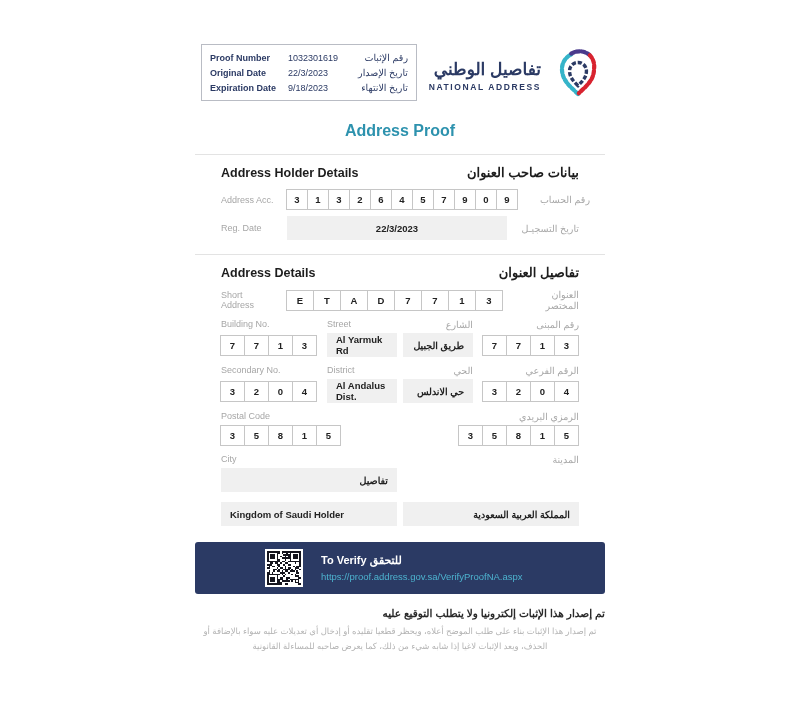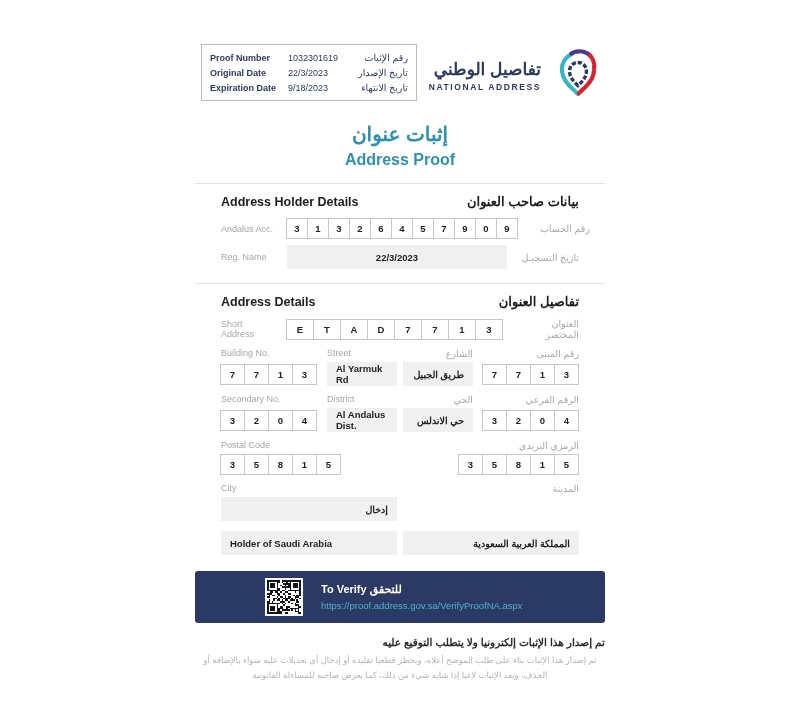--- a/index.html
+++ b/index.html
@@ -114,53 +114,52 @@
           <path d="M32 57 C 23 48, 13 41, 13 27 A 19 19 0 0 1 24 10" stroke="#35b4c9" stroke-width="5" fill="none" stroke-linecap="round" stroke-dasharray="4 2.4"></path>
           <path d="M24 9 A 19 19 0 0 1 45 10" stroke="#4a3a8c" stroke-width="5" fill="none" stroke-linecap="round" stroke-dasharray="4 2.4"></path>
           <path d="M46 11 A 19 19 0 0 1 51 27 C 51 41, 41 48, 33 56" stroke="#d8232f" stroke-width="5" fill="none" stroke-linecap="round" stroke-dasharray="4 2.4"></path>
           <path d="M32 47 C 27 42, 22 37.5, 22 29.5 A 10 10 0 1 1 42 29.5 C 42 37.5, 37 42, 32 47 Z" fill="none" stroke="#2b3a64" stroke-width="4" stroke-dasharray="5 2.2"></path>
         </svg>
       </span>
     </div>
   </div>
 
   <div class="title">
-    <div class="title-ar">إثبات عنوان</div>
     <div class="title-en">Address Proof</div>
   </div>
 
   <hr class="divider">
 
   <section>
     <div class="sec-head">
       <span class="sec-en">Address Holder Details</span>
       <span class="sec-ar">بيانات صاحب العنوان</span>
     </div>
 
 
     <div class="h-row">
-      <span class="lbl">Andalus Acc.</span>
+      <span class="lbl">Address Acc.</span>
       <div class="cells cells-11">
           <span class="digit-box">3</span>
           <span class="digit-box">1</span>
           <span class="digit-box">3</span>
           <span class="digit-box">2</span>
           <span class="digit-box">6</span>
           <span class="digit-box">4</span>
           <span class="digit-box">5</span>
           <span class="digit-box">7</span>
           <span class="digit-box">9</span>
           <span class="digit-box">0</span>
           <span class="digit-box">9</span>
         </div>
       <span class="lbl-ar">رقم الحساب</span>
     </div>
 
     <div class="h-row">
-      <span class="lbl">Reg. Name</span>
+      <span class="lbl">Reg. Date</span>
       <div class="valbox center">22/3/2023</div>
       <span class="lbl-ar">تاريخ التسجيـل</span>
     </div>
   </section>
 
   <hr class="divider">
 
   <section>
     <div class="sec-head">
       <span class="sec-en">Address Details</span>
@@ -247,25 +246,25 @@
           <span class="digit-box">1</span>
           <span class="digit-box">5</span>
         </div>
     </div>
 
     <div class="addr-lblrow two-col">
       <span class="lbl">City</span>
       <span class="lbl-ar">المدينة</span>
     </div>
     <div class="two-col">
-      <div class="valbox rtl">إدخال</div>
+      <div class="valbox rtl">تفاصيل</div>
     </div>
 
     <div class="two-col" style="margin-top:10px;">
-      <div class="valbox">Holder of Saudi Arabia</div>
+      <div class="valbox">Kingdom of Saudi Holder</div>
       <div class="valbox rtl">المملكة العربية السعودية</div>
     </div>
   </section>
 
   <div class="banner">
     <div class="qr">
         <i style="grid-row:1;grid-column:1"></i>
         <i style="grid-row:1;grid-column:2"></i>
         <i style="grid-row:1;grid-column:3"></i>
         <i style="grid-row:1;grid-column:4"></i>

